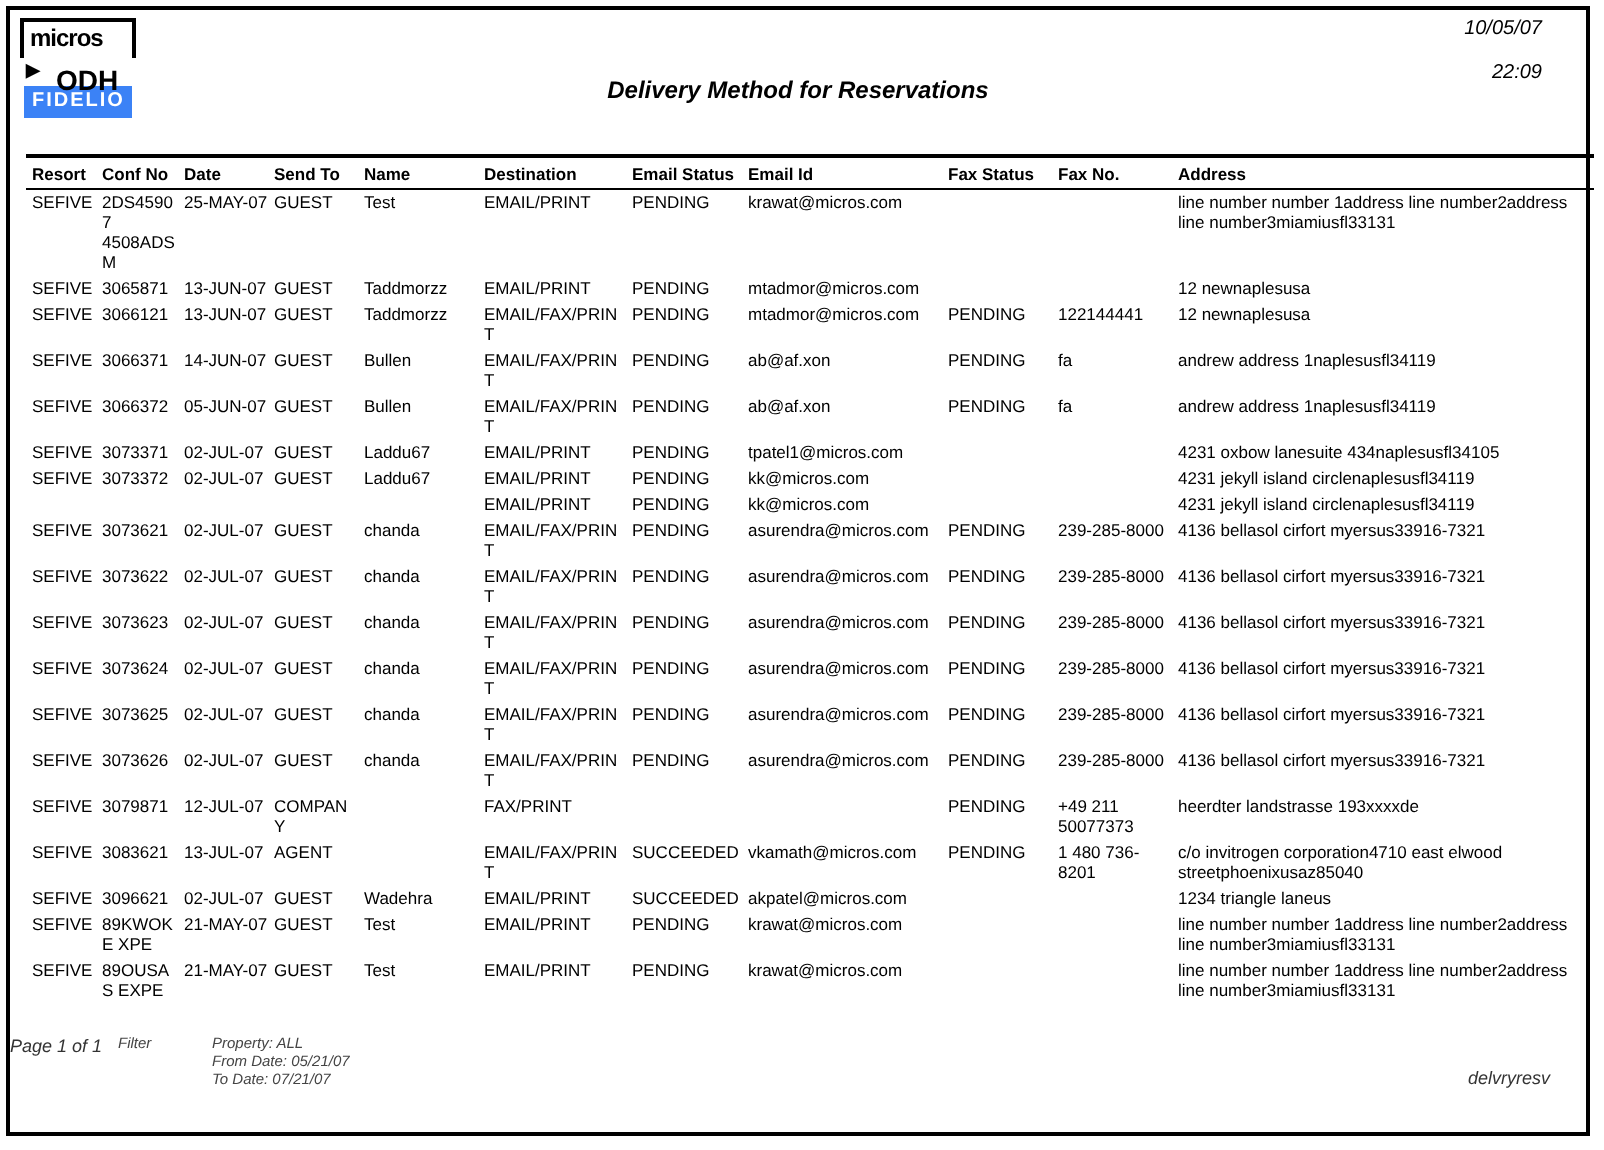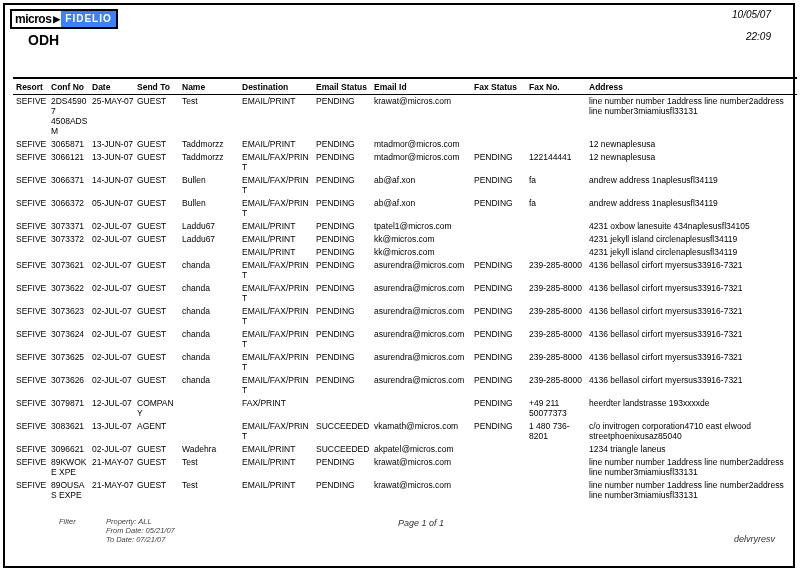--- a/index.html
+++ b/index.html
@@ -1,20 +1,20 @@
 <!DOCTYPE html>
 <html><head>
 <meta charset="utf-8">
 <style>
   html,body{margin:0;padding:0;background:#fff;}
   body{width:802px;height:575px;position:relative;font-family:"Liberation Sans",sans-serif;color:#000;overflow:hidden;}
   .page{position:absolute;left:3px;top:3px;width:788px;height:561px;border:2px solid #000;background:#fff;}
 
   
-  .logo{position:absolute;left:5px;top:4px;display:flex;align-items:stretch;border:2px solid #000;height:16px;line-height:16px;font-weight:bold;}
+  .logo{position:absolute;left:5px;top:4px;display:flex;align-items:stretch;border:2px solid #000;height:16px;line-height:16px;font-weight:bold;flex-direction:column;}
   .logo-micros{background:#fff;color:#000;padding:0 1px 0 3px;font-size:12px;letter-spacing:-0.5px;}
   .logo-arrow{background:#fff;color:#000;font-size:9px;display:flex;align-items:center;padding:0 1px;}
   .logo-fidelio{background:#3b82f6;color:#fff;padding:0 4px;font-size:10px;letter-spacing:1px;display:flex;align-items:center;}
   .app-name{position:absolute;left:23px;top:27px;font-size:14px;font-weight:bold;}
   .report-title{position:absolute;left:0;right:0;top:33px;text-align:center;font-size:12px;font-weight:bold;font-style:italic;}
   .print-date{position:absolute;right:22px;top:4px;font-size:10px;font-style:italic;}
   .print-time{position:absolute;right:22px;top:26px;font-size:10px;font-style:italic;}
 
   
   .report-table{position:absolute;left:8px;top:72px;width:784px;border-collapse:collapse;table-layout:fixed;}
@@ -23,35 +23,36 @@
   .report-table tr td{padding-bottom:2px;}
   col.c0{width:38px;}  col.c1{width:41px;}  col.c2{width:45px;}
   col.c3{width:45px;}  col.c4{width:60px;}  col.c5{width:74px;}
   col.c6{width:58px;}  col.c7{width:100px;} col.c8{width:55px;}
   col.c9{width:60px;}  col.c10{width:208px;}
   .report-table th:first-child, .report-table td:first-child{padding-left:3px;}
 
   
   .footer-filter-label{position:absolute;left:54px;top:512px;font-size:7.5px;font-style:italic;color:#444;}
   .footer-filter{position:absolute;left:72px;top:512px;font-size:7.5px;font-style:italic;color:#444;line-height:9px;margin-left:29px;}
-  .footer-page{position:absolute;left:0;right:0;top:513px;text-align:center;font-size:9px;font-style:italic;color:#333;margin-left:44px;}
+  .footer-page{position:absolute;left:0;right:0;top:513px;text-align:left;font-size:9px;font-style:italic;color:#333;}
   .footer-report-id{position:absolute;right:18px;top:513px;font-size:9px;font-style:italic;color:#333;margin-top:16px;}
 </style>
 </head>
 <body>
 
 <div class="page">
 
   <div class="logo">
     <span class="logo-micros">micros</span>
     <span class="logo-arrow">▶</span>
     <span class="logo-fidelio">FIDELIO</span>
   </div>
 
   <div class="app-name">ODH</div>
+  <div class="report-title">Delivery Method for Reservations</div>
   <div class="print-date">10/05/07</div>
   <div class="print-time">22:09</div>
 
   <table class="report-table">
     <colgroup>
       <col class="c0">
         <col class="c1">
         <col class="c2">
         <col class="c3">
         <col class="c4">

